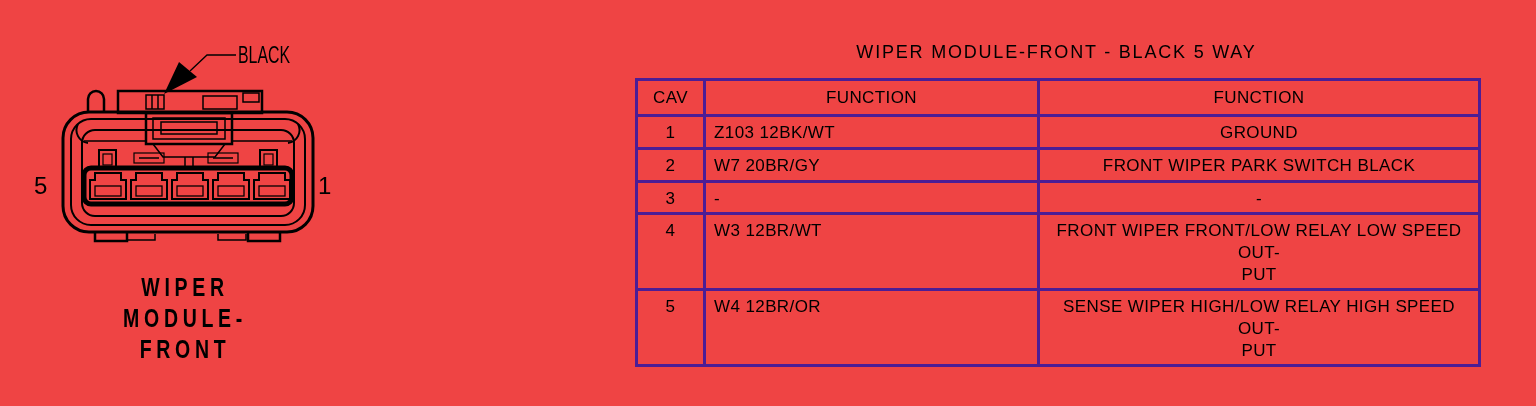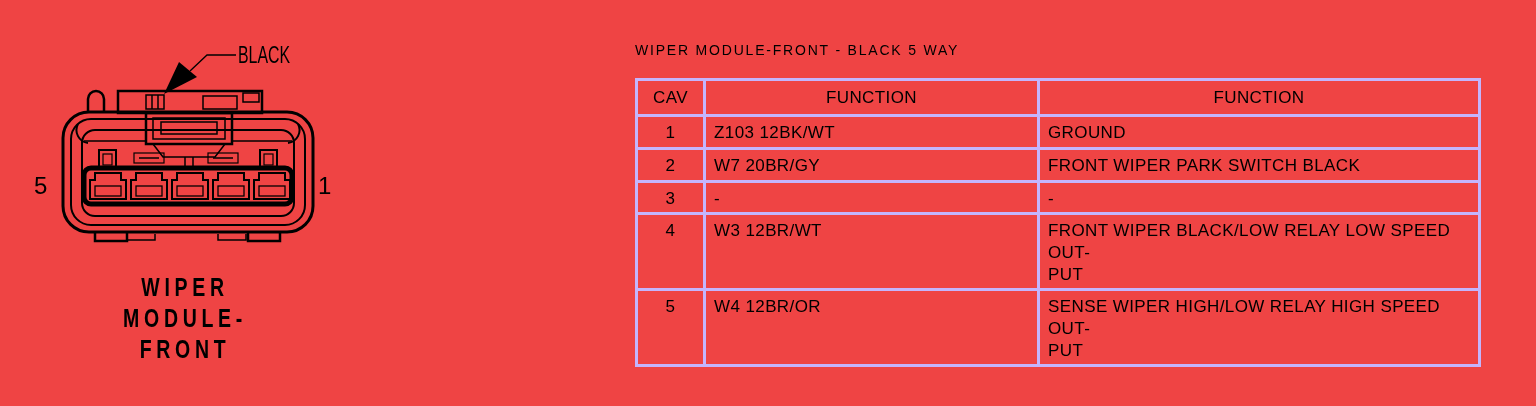--- a/index.html
+++ b/index.html
@@ -7,30 +7,30 @@
   .canvas{position:relative;width:1536px;height:406px;overflow:hidden;background:#ef4444;}
 
   
   .figure-svg{position:absolute;left:0;top:0;}
   .caption{position:absolute;left:60px;top:272px;width:250px;text-align:center;
            font-weight:bold;font-size:25px;line-height:31px;letter-spacing:6px;
            transform:scaleX(0.78);transform-origin:50% 0;}
   .caption div{white-space:nowrap;}
 
   
-  .table-title{position:absolute;left:635px;top:42px;width:843px;
-               font-size:14px;letter-spacing:1.8px;white-space:nowrap;}
+  .table-title{position:absolute;left:635px;top:42px;width:843px;text-align:center;
+               font-size:18px;letter-spacing:1.8px;white-space:nowrap;}
   table.pinout{position:absolute;left:635px;top:78px;width:843px;
                border-collapse:collapse;table-layout:fixed;}
-  table.pinout th,table.pinout td{border:3px solid #c4b5fd;box-sizing:border-box;
+  table.pinout th,table.pinout td{border:3px solid #4c1d95;box-sizing:border-box;
                font-size:17px;letter-spacing:0.4px;overflow:hidden;}
   table.pinout th{height:36px;font-weight:normal;text-align:center;vertical-align:middle;padding:0;}
   table.pinout td{vertical-align:top;padding:5px 8px 2px 8px;line-height:22px;}
   td.cav{text-align:center;padding:5px 2px 2px 2px;}
-  td.fn{white-space:pre-line;}
+  td.fn{white-space:pre-line;text-align:center;}
   tr.r-s1{height:33px;}
   tr.r-s2{height:33px;}
   tr.r-s3{height:31px;}
   tr.r-d1{height:53px;}
   tr.r-d2{height:56px;}
 </style>
 </head>
 <body>
 
 <div class="canvas">
@@ -136,21 +136,21 @@
         <td class="fn">FRONT WIPER PARK SWITCH BLACK</td>
       </tr>
       <tr class="r-s3">
         <td class="cav">3</td>
         <td>-</td>
         <td class="fn">-</td>
       </tr>
       <tr class="r-d1">
         <td class="cav">4</td>
         <td>W3 12BR/WT</td>
-        <td class="fn">FRONT WIPER BLACK/LOW RELAY LOW SPEED OUT-
+        <td class="fn">FRONT WIPER FRONT/LOW RELAY LOW SPEED OUT-
 PUT</td>
       </tr>
       <tr class="r-d2">
         <td class="cav">5</td>
         <td>W4 12BR/OR</td>
         <td class="fn">SENSE WIPER HIGH/LOW RELAY HIGH SPEED OUT-
 PUT</td>
       </tr>
     </tbody>
   </table>

